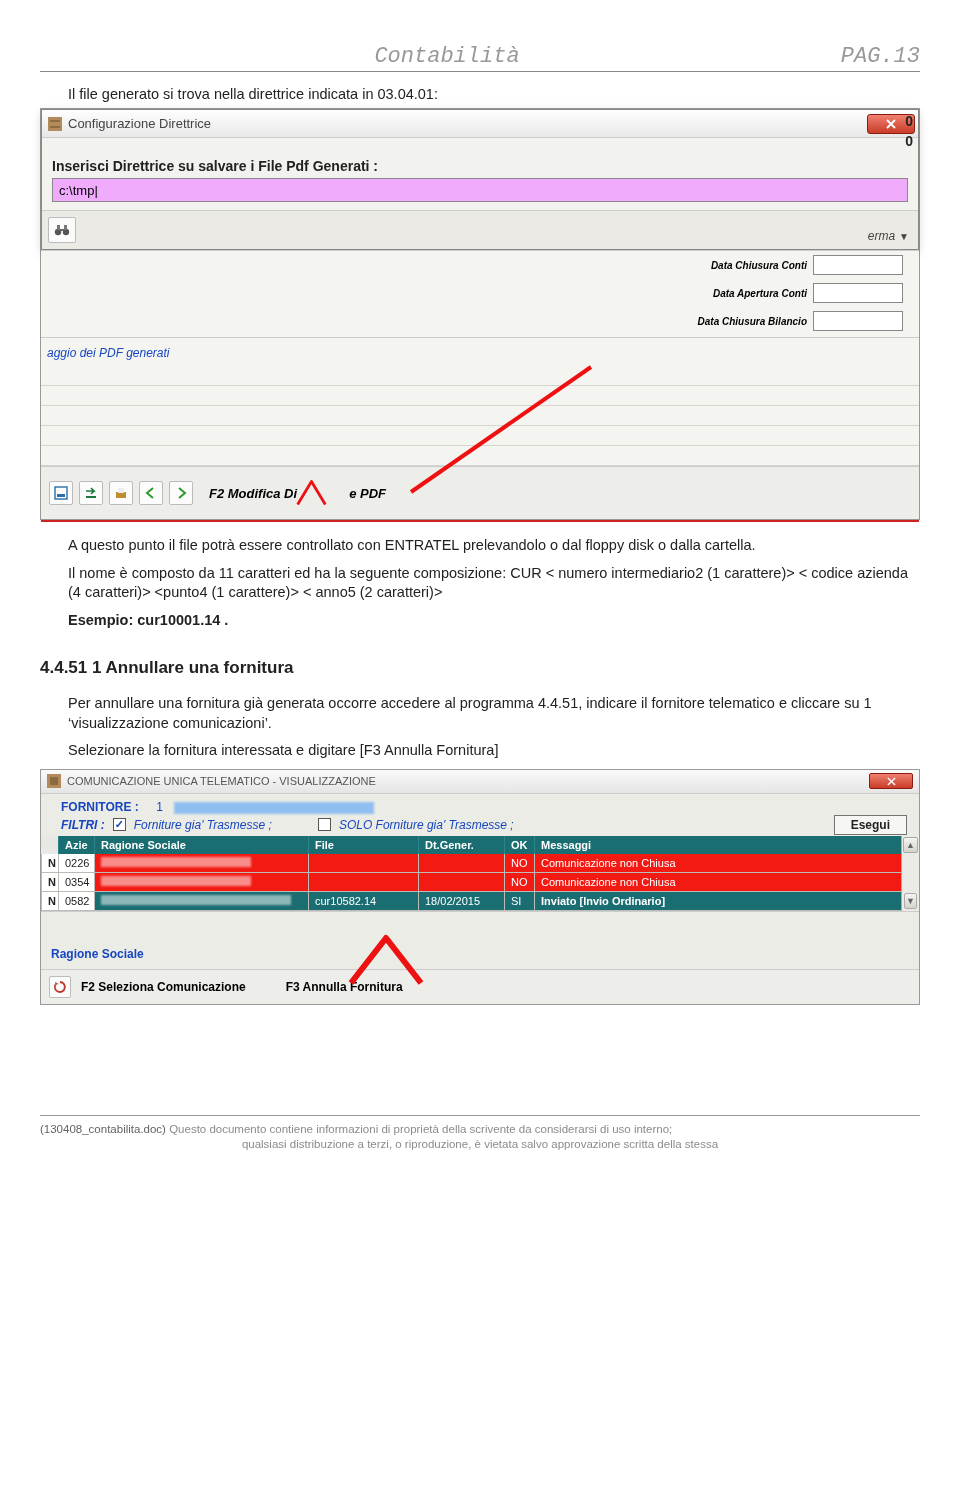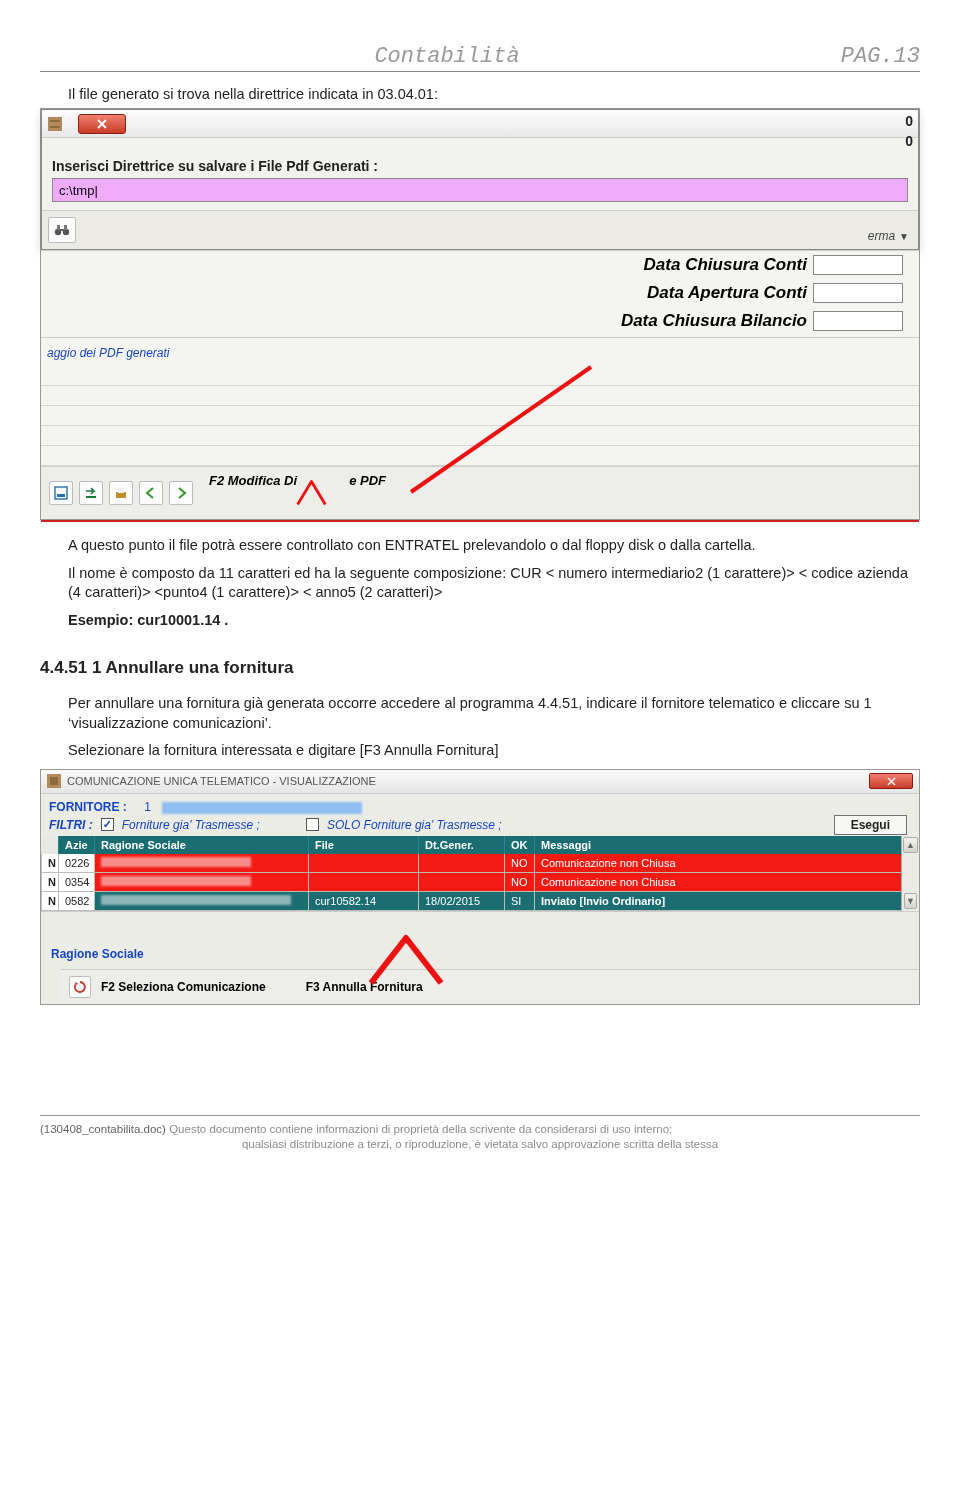--- a/index.html
+++ b/index.html
@@ -101,21 +101,21 @@
   .under {
     background: #f4f4f0;
     border-top: 1px solid #ccc;
     position: relative;
     font-style: italic;
   }
   .under .row {
     display:flex; justify-content:flex-end; align-items:center;
     padding: 4px 16px;
   }
-  .under .row .lab { font-size:17px; font-weight:bold; color:#000; margin-right:6px; }
+  .under .row .lab { font-size:10px; font-weight:bold; color:#000; margin-right:6px; }
   .under .row .cell {
     width: 90px; height:20px; border:1px solid #888; background:#fff;
   }
   .erma {
     position:absolute; right:10px; top:-22px;
     font-size:12px; color:#444; display:flex; align-items:center;
   }
   .erma .dd { margin-left:4px; font-size:10px; }
   .under .hrule { border-top:1px solid #ccc; margin:2px 0; }
   .pdf-gen { color:#1746bf; font-size:12px; padding: 6px 0 6px 6px; }
@@ -125,21 +125,21 @@
     display:flex; align-items:center; gap:6px;
     padding: 6px 8px; background:#ededea; border-top:1px solid #ccc;
     position: relative;
   }
   .toolbar .tbtn {
     width:24px; height:24px; border:1px solid #bbb; border-radius:2px;
     background:#fcfcfc; display:flex; align-items:center; justify-content:center;
   }
   .toolbar .f2lab {
     margin-left: 10px; font-weight:bold; font-size:13px; color:#000;
-    display:flex; align-items:flex-start;
+    display:flex; align-items:center;
   }
   .toolbar .cover {
     position:absolute; left:280px; top:-33px; width:130px; height:70px;
     pointer-events:none;
   }
   .redbar {
     position:absolute; left:0; right:0; bottom:-3px; height:2px; background:#c22;
   }
   
   .arrow-tri {
@@ -165,21 +165,21 @@
     position:relative;
   }
   .win-title2 .ico2::before { content:""; position:absolute; inset:3px; background:#8c6a40; }
   .win-title2 .t { font-size:11px; color:#555; flex:1; }
   .win-title2 .x {
     width:44px; height:16px; background:linear-gradient(#f08070,#c93c28);
     border:1px solid #8a1c10; border-radius:2px;
     display:flex; align-items:center; justify-content:center;
   }
   .shot2 .filters {
-    padding: 6px 10px 4px 8px;
+    padding: 6px 10px 4px 20px;
     font-size:12px; color:#1746bf;
   }
   .shot2 .filters .row1 { margin-bottom:4px; }
   .shot2 .filters .row1 .k { font-weight:bold; color:#1746bf; font-size:12px; }
   .shot2 .filters .blur { display:inline-block; width:200px; height:12px;
     background:#8fbef0; margin-left:8px; filter:blur(1.2px); vertical-align:middle; }
   .filters .row2 { display:flex; align-items:center; gap:8px; }
   .filters .row2 .fl { font-weight:bold; color:#1746bf; font-style:italic; }
   .cb {
     width:13px; height:13px; border:1px solid #555; background:#fff;
@@ -218,21 +218,21 @@
   }
   .row-teal > .rag, .row-teal > .file, .row-teal > .dt, .row-teal > .ok, .row-teal > .msg {
     background:#1a6e72; color:#fff;
   }
   .row-teal .msg { font-weight:bold; }
   .blurspan { display:inline-block; width:150px; height:10px; background:rgba(255,255,255,0.5); filter:blur(1.2px); }
   .below-grid { height:58px; background:#ebece6; position:relative; border-top:1px solid #ccc; }
   .below-grid .rs { color:#1746bf; font-weight:bold; font-size:12px; position:absolute; left:10px; bottom:8px; }
   .toolbar2 {
     display:flex; align-items:center; gap:10px; padding:6px 8px;
-    background:#ededea; border-top:1px solid #ccc; position:relative;margin-left:20px;
+    background:#ededea; border-top:1px solid #ccc; position:relative;
   }
   .toolbar2 .ref {
     width:22px; height:22px; border:1px solid #bbb; border-radius:2px; background:#fbfbfb;
     display:flex; align-items:center; justify-content:center;
   }
   .toolbar2 .fbtn {
     font-size:12px; font-weight:bold; color:#000;
   }
   .toolbar2 .arrow2 {
     position:absolute; left:300px; top:-42px; width:90px; height:60px; pointer-events:none;
@@ -265,20 +265,21 @@
 <div class="header-rule"></div>
 
 <div class="page">
 
 <div class="intro-text indent">Il file generato si trova nella direttrice indicata in 03.04.01:</div>
 
 <div class="shot1">
   <div class="dlg">
     <div class="dlg-title">
       <span class="ico"></span>
+      <span class="dlg-title-text">Configurazione Direttrice</span>
       <div class="blurred-right" style="position:static; margin-right:10px;"></div>
       <div class="dlg-close">
         <svg viewBox="0 0 10 10">
               <path d="M1 1 L9 9 M9 1 L1 9" stroke="#fff" stroke-width="1.8"></path>
             </svg>
       </div>
     </div>
     <div class="dlg-body">
       <div class="lbl">Inserisci Direttrice su salvare i File Pdf Generati :</div>
       <input class="path" value="c:\tmp|" style="">

